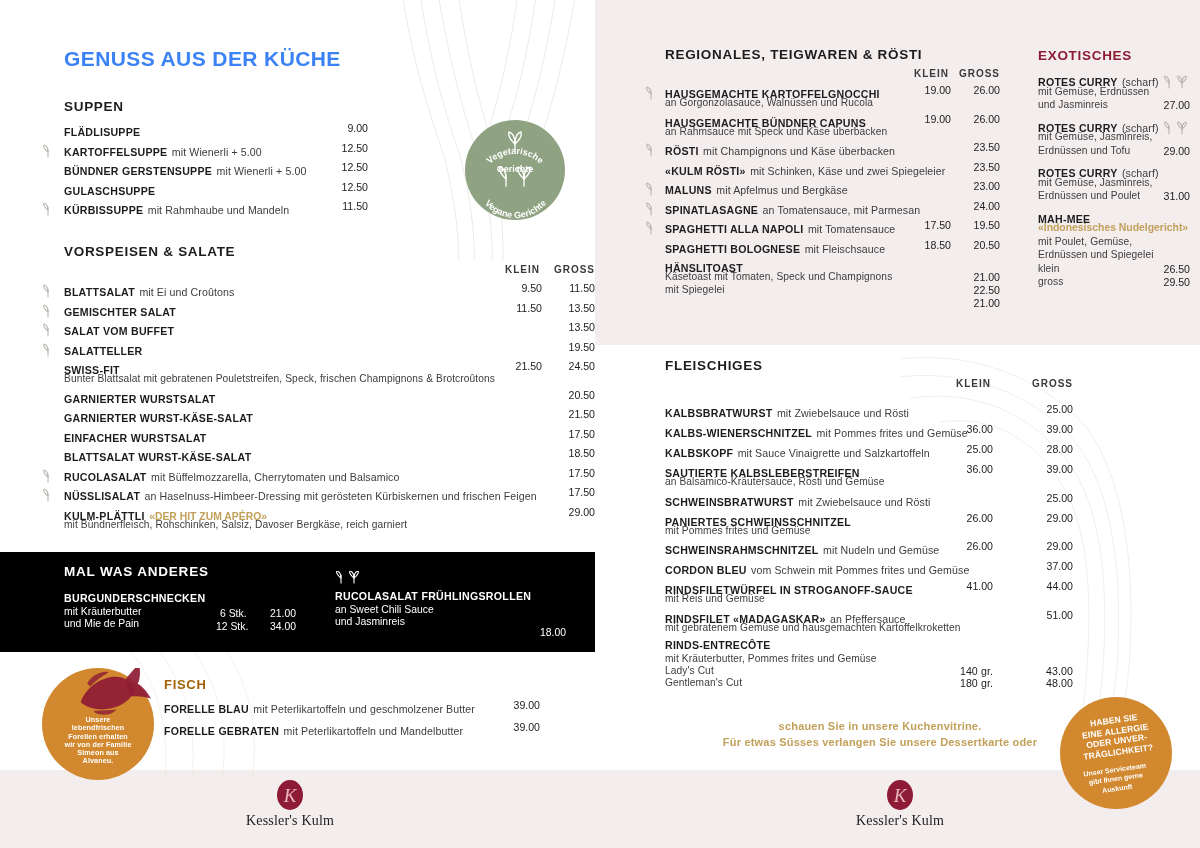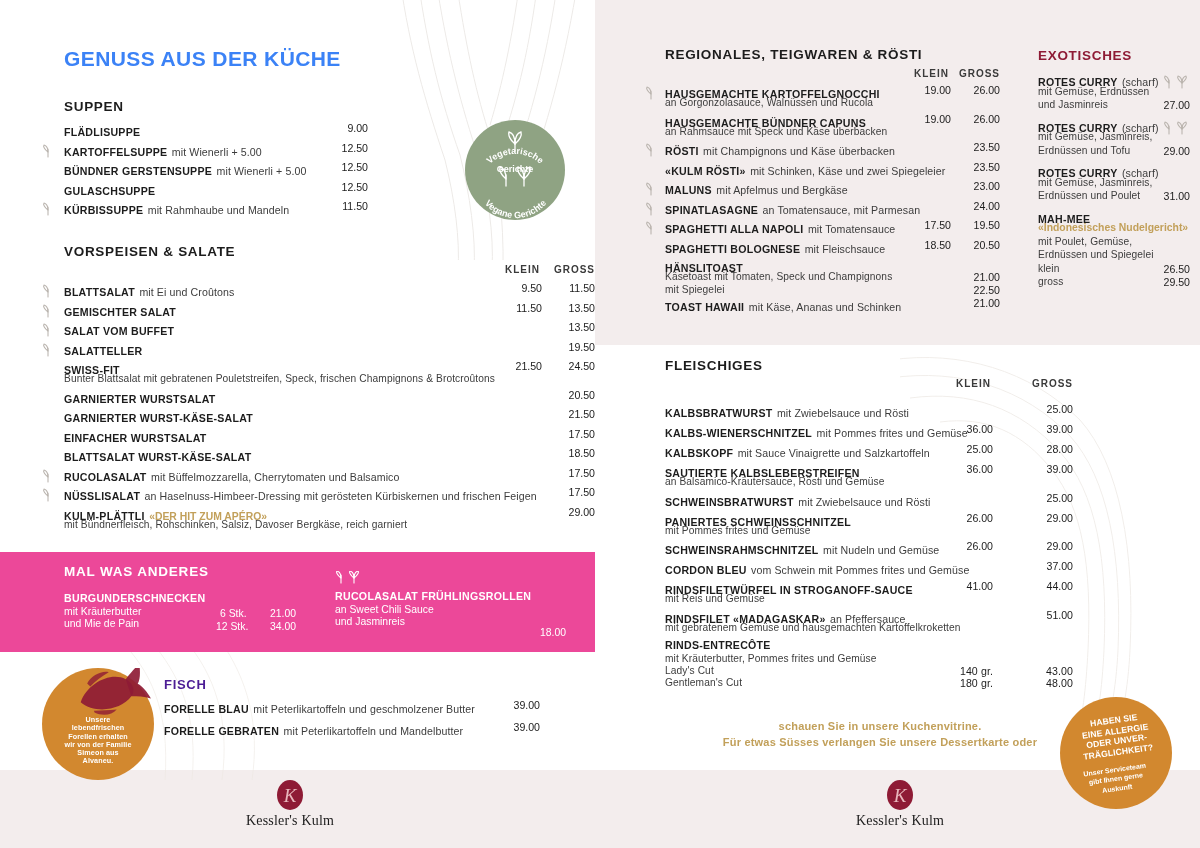--- a/index.html
+++ b/index.html
@@ -26,42 +26,42 @@
   
   .main-title {
     font-size: 21px; font-weight: bold; color: #3b82f6;
     letter-spacing: .4px;
   }
   .sec-title {
     font-size: 13.5px; font-weight: bold; color: #1c1c1c;
     letter-spacing: .7px;
   }
   .sec-title.red { color: #8e1b35; }
-  .sec-title.gold { color: #4c1d95; font-size: 13px; }
+  .sec-title.gold { color: #a16207; font-size: 13px; }
   .colhead {
     font-size: 10px; font-weight: bold; color: #3a3a3a; letter-spacing: 1px;
   }
   .nm { font-size: 10.6px; font-weight: bold; color: #1c1c1c; letter-spacing: .25px; }
   .ds { font-size: 10.6px; font-weight: normal; color: #3c3c3c; letter-spacing: .1px; }
   .sub { font-size: 10.2px; color: #3c3c3c; letter-spacing: .1px; }
   .accent { color: #c2a05a; font-weight: bold; font-size: 10.4px; }
   .pr { font-size: 10.6px; color: #1c1c1c; position: absolute; text-align: right; }
 
   
   #left-title { position: absolute; left: 64px; top: 47px; }
   #suppen-head { position: absolute; left: 64px; top: 99px; }
   #suppen-list { position: absolute; left: 40px; top: 122px; width: 530px; }
   #vors-head { position: absolute; left: 64px; top: 244px; }
   #vors-cols { position: absolute; left: 40px; top: 264px; width: 540px; }
   #vors-list { position: absolute; left: 40px; top: 282px; width: 540px; }
 
   
   #banner {
     position: absolute; left: 0; top: 552px; width: 595px; height: 100px;
-    background: #ec4899;
+    background: #000000;
   }
   .ban-title { font-size: 13.5px; font-weight: bold; color:#fff; letter-spacing:.8px; }
   .ban-nm { font-size: 10.6px; font-weight: bold; color:#fff; letter-spacing:.3px; }
   .ban-ds { font-size: 10.4px; color:#fff; }
   .ban-pr { font-size: 10.4px; color:#fff; position:absolute; }
 
   
   #fisch-head { position: absolute; left: 164px; top: 677px; }
   #fisch-list { position: absolute; left: 164px; top: 699px; width: 400px; }
 
@@ -380,21 +380,20 @@
     <span class="pr" style="left:307px;top:135px;width:48px">19.50</span>
     <div style="position:absolute;left:20px;top:154.5px"><span class="nm">SPAGHETTI BOLOGNESE</span> <span class="ds">mit Fleischsauce</span></div>
     <span class="pr" style="left:258px;top:154.5px;width:48px">18.50</span>
     <span class="pr" style="left:307px;top:154.5px;width:48px">20.50</span>
     <div style="position:absolute;left:20px;top:174px"><span class="nm">HÄNSLITOAST</span></div>
     <span class="pr" style="left:307px;top:174px;width:48px"></span>
     <div class="sub" style="position:absolute;left:20px;top:187px">Käsetoast mit Tomaten, Speck und Champignons</div>
     <span class="pr" style="left:307px;top:187px;width:48px">21.00</span>
     <div class="sub" style="position:absolute;left:20px;top:199.5px">mit Spiegelei</div>
     <span class="pr" style="left:307px;top:199.5px;width:48px">22.50</span>
-    <div style="position:absolute;left:20px;top:213px"><span class="nm">TOAST HAWAII</span> <span class="ds">mit Käse, Ananas und Schinken</span></div>
     <span class="pr" style="left:307px;top:213px;width:48px">21.00</span>
   </div>
 
 <div id="exo-head" class="sec-title red">EXOTISCHES</div>
 <div id="exo-list" style="position: absolute;">
     <div style="position:absolute;left:0;top:0px;white-space:nowrap"><span class="nm">ROTES CURRY</span> <span class="ds">(scharf)</span><span style="display:inline-block;vertical-align:-3px;margin-left:4px"><svg width="26" height="14" viewBox="0 0 26 14">
           <g transform="translate(0,0)" fill="none" stroke="#b9b3ad" stroke-width="1.05" stroke-linecap="round">
             <path d="M6 13 L6 5"></path>
             <path d="M6 8 C 2 5, 1 2, 2 1 C 5 2, 6 5, 6 8"></path>
           </g>

